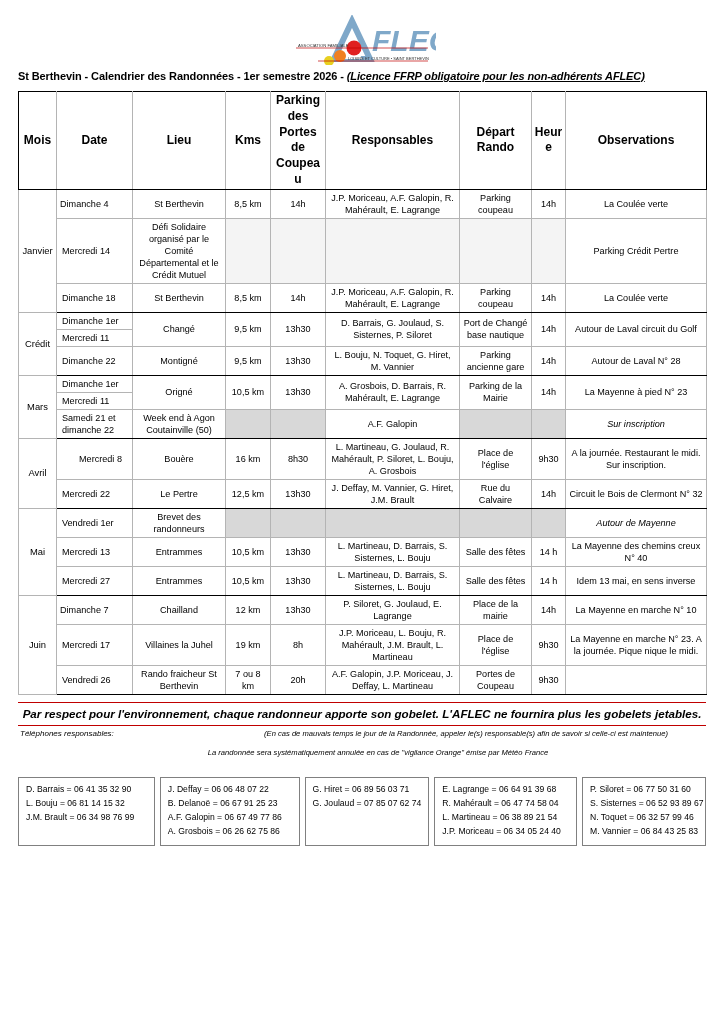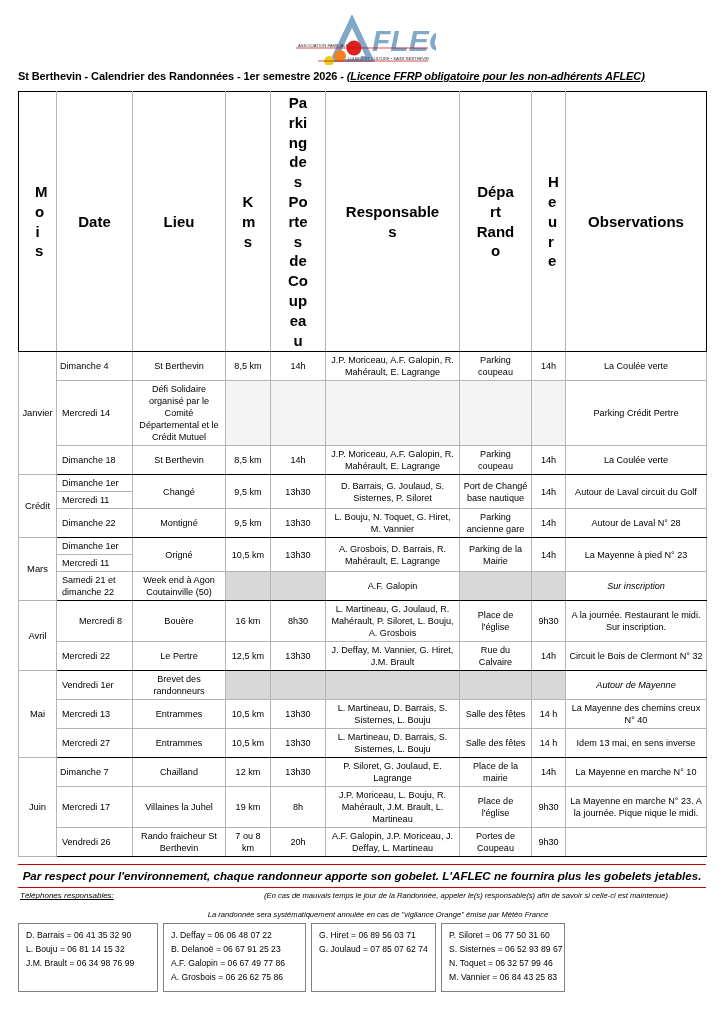--- a/index.html
+++ b/index.html
@@ -63,25 +63,25 @@
     border: 0.7px solid #b4b4b4;
     padding: 2px 3px;
     text-align: center;
     vertical-align: middle;
     line-height: 1.32;
     font-weight: normal;
     word-wrap: break-word;
   }
   table.cal thead th {
     font-weight: bold;
-    font-size: 15px;
+    font-size: 12px;
     border-top: 1.6px solid #000;
     border-bottom: 1.6px solid #000;
     height: 34px;
-    padding: 1px 16px;
+    padding: 1px 2px;
   }
   thead th.c-mois   { border-left: 1.6px solid #000; }
   thead th.c-obs    { border-right: 1.6px solid #000; }
 
   
   col.c-mois   { width: 38px; }
   col.c-date   { width: 76px; }
   col.c-lieu   { width: 93px; }
   col.c-kms    { width: 45px; }
   col.c-park   { width: 55px; }
@@ -141,41 +141,40 @@
     width: 688px;
     position: relative;
     height: 28px;
     font-size: 7.6px;
     font-style: italic;
   }
   .notes .tel-label {
     position: absolute;
     left: 2px;
     top: 0;
-    text-decoration: underline;
     font-size: 8px;
   }
   .notes .n1 {
     position: absolute;
     left: 208px;
     top: 0;
     width: 480px;
     text-align: center;
   }
   .notes .n2 {
     position: absolute;
     left: 100px;
     top: 19px;
     width: 520px;
     text-align: center;
   }
 
   
   .phones {
-    margin: 4px 18px 0 18px;
+    margin: 20px 18px 0 18px;
     width: 688px;
     display: flex;
     gap: 5px;
     align-items: stretch;
   }
   .pbox {
     border: 0.8px solid #808080;
     padding: 5px 7px 6px 7px;
     font-size: 8.6px;
     line-height: 1.62;
@@ -424,19 +423,25 @@
     <div class="pbox pb1">
       <div>J. Deffay = 06 06 48 07 22</div>
       <div>B. Delanoë = 06 67 91 25 23</div>
       <div>A.F. Galopin = 06 67 49 77 86</div>
       <div>A. Grosbois = 06 26 62 75 86</div>
     </div>
     <div class="pbox pb2">
       <div>G. Hiret = 06 89 56 03 71</div>
       <div>G. Joulaud = 07 85 07 62 74</div>
     </div>
+    <div class="pbox pb3">
+      <div>E. Lagrange = 06 64 91 39 68</div>
+      <div>R. Mahérault = 06 47 74 58 04</div>
+      <div>L. Martineau = 06 38 89 21 54</div>
+      <div>J.P. Moriceau = 06 34 05 24 40</div>
+    </div>
     <div class="pbox pb4">
       <div>P. Siloret = 06 77 50 31 60</div>
       <div>S. Sisternes = 06 52 93 89 67</div>
       <div>N. Toquet = 06 32 57 99 46</div>
       <div>M. Vannier = 06 84 43 25 83</div>
     </div>
   </div>
 
 </body></html>

